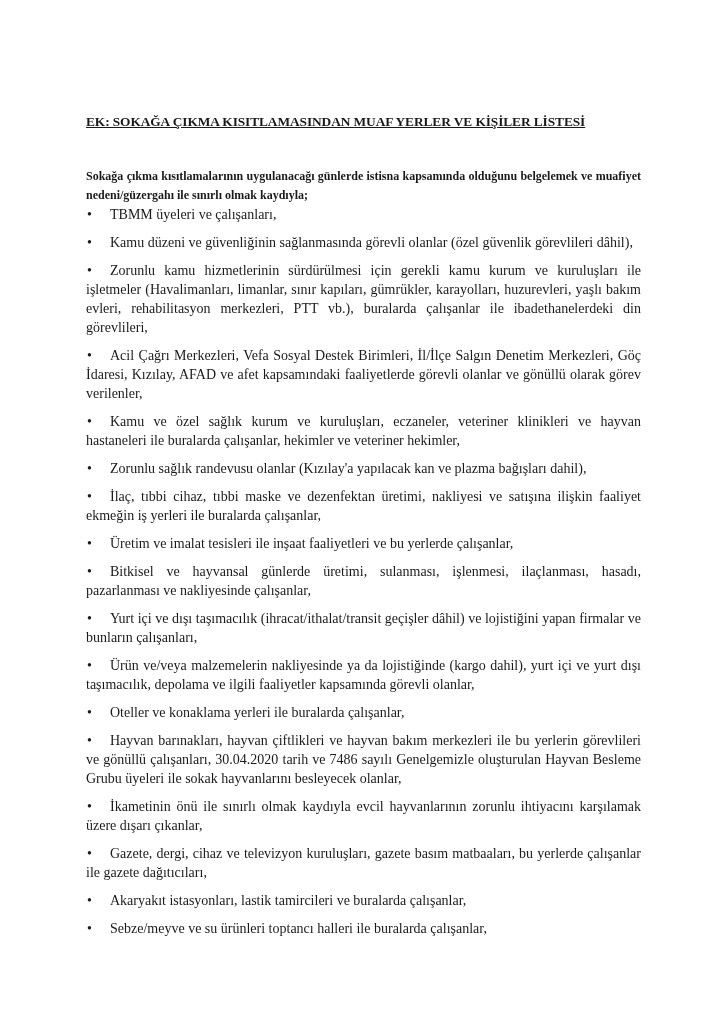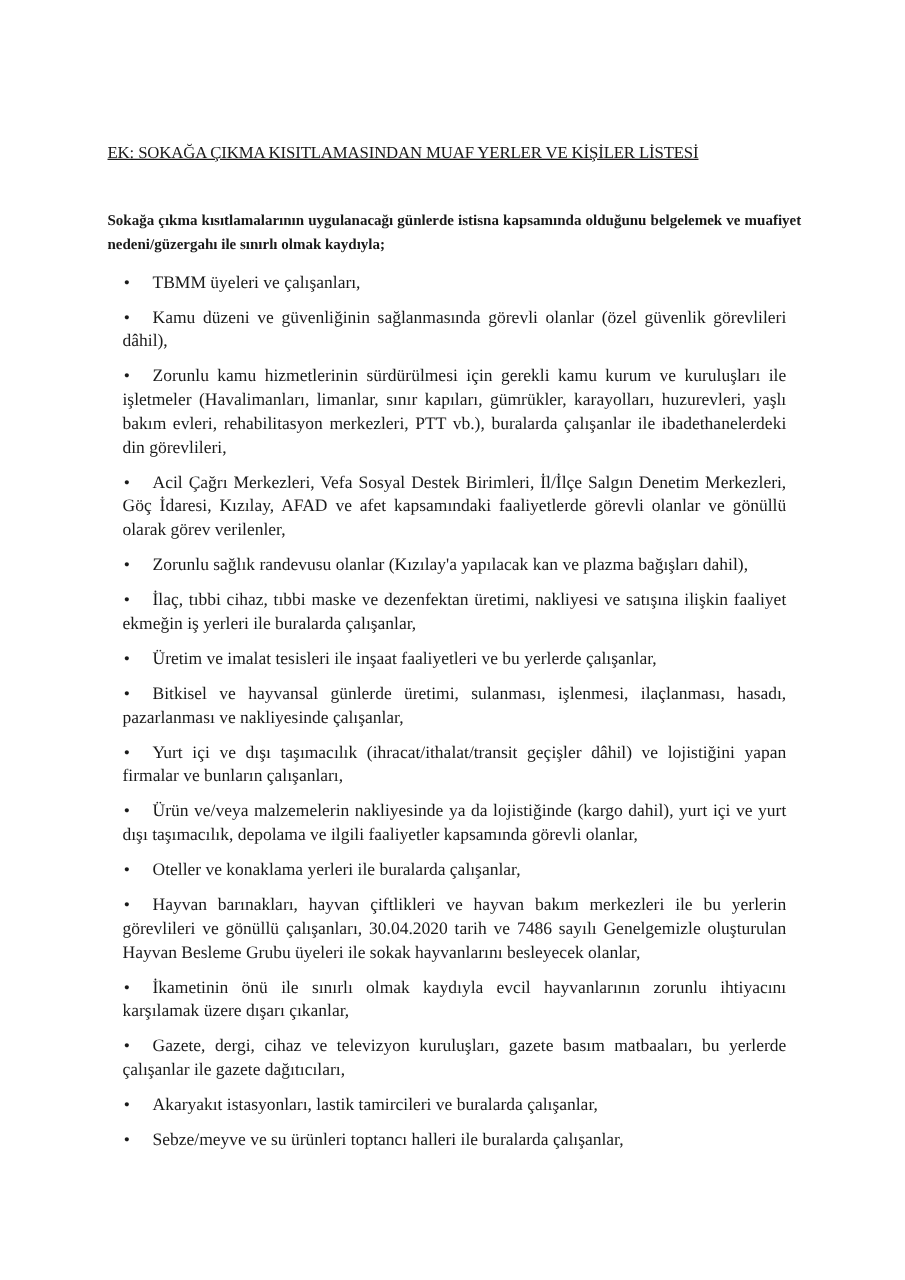--- a/index.html
+++ b/index.html
@@ -15,38 +15,38 @@
       font-family: "Liberation Serif", "DejaVu Serif", serif;
       color: #1a1a1a;
     }
     .page {
       position: absolute;
       left: 86px;
       top: 113px;
       width: 555px;
     }
     .title {
-      font-weight: normal;
+      font-weight: bold;
       font-size: 13.4px;
       text-decoration: underline;
       letter-spacing: -0.1px;
       white-space: nowrap;
       margin: 0 0 36px 0;
       line-height: 18px;
     }
     .intro {
       font-weight: bold;
       font-size: 12px;
       line-height: 19px;
       text-align: justify;
       margin: 0 0 0 0;
     }
     .list {
       list-style: none;
-      margin: 12px;
+      margin: 0;
       padding: 0;
     }
     .item {
       font-size: 14px;
       line-height: 19px;
       text-align: justify;
       margin: 0 0 9px 0;
       text-indent: 0;
     }
     .item:first-child { margin-top: 0; }
@@ -61,20 +61,21 @@
 <body>
 
 <div class="page">
   <div class="title">EK: SOKAĞA ÇIKMA KISITLAMASINDAN MUAF YERLER VE KİŞİLER LİSTESİ</div>
   <p class="intro">Sokağa çıkma kısıtlamalarının uygulanacağı günlerde istisna kapsamında olduğunu belgelemek ve muafiyet nedeni/güzergahı ile sınırlı olmak kaydıyla;</p>
   <ul class="list">
     <li class="item"><span class="bullet">•</span><span>TBMM üyeleri ve çalışanları,</span></li>
     <li class="item"><span class="bullet">•</span><span>Kamu düzeni ve güvenliğinin sağlanmasında görevli olanlar (özel güvenlik görevlileri dâhil),</span></li>
     <li class="item"><span class="bullet">•</span><span>Zorunlu kamu hizmetlerinin sürdürülmesi için gerekli kamu kurum ve kuruluşları ile işletmeler (Havalimanları, limanlar, sınır kapıları, gümrükler, karayolları, huzurevleri, yaşlı bakım evleri, rehabilitasyon merkezleri, PTT vb.), buralarda çalışanlar ile ibadethanelerdeki din görevlileri,</span></li>
     <li class="item"><span class="bullet">•</span><span>Acil Çağrı Merkezleri, Vefa Sosyal Destek Birimleri, İl/İlçe Salgın Denetim Merkezleri, Göç İdaresi, Kızılay, AFAD ve afet kapsamındaki faaliyetlerde görevli olanlar ve gönüllü olarak görev verilenler,</span></li>
+    <li class="item"><span class="bullet">•</span><span>Kamu ve özel sağlık kurum ve kuruluşları, eczaneler, veteriner klinikleri ve hayvan hastaneleri ile buralarda çalışanlar, hekimler ve veteriner hekimler,</span></li>
     <li class="item"><span class="bullet">•</span><span>Zorunlu sağlık randevusu olanlar (Kızılay'a yapılacak kan ve plazma bağışları dahil),</span></li>
     <li class="item"><span class="bullet">•</span><span>İlaç, tıbbi cihaz, tıbbi maske ve dezenfektan üretimi, nakliyesi ve satışına ilişkin faaliyet ekmeğin iş yerleri ile buralarda çalışanlar,</span></li>
     <li class="item"><span class="bullet">•</span><span>Üretim ve imalat tesisleri ile inşaat faaliyetleri ve bu yerlerde çalışanlar,</span></li>
     <li class="item"><span class="bullet">•</span><span>Bitkisel ve hayvansal günlerde üretimi, sulanması, işlenmesi, ilaçlanması, hasadı, pazarlanması ve nakliyesinde çalışanlar,</span></li>
     <li class="item"><span class="bullet">•</span><span>Yurt içi ve dışı taşımacılık (ihracat/ithalat/transit geçişler dâhil) ve lojistiğini yapan firmalar ve bunların çalışanları,</span></li>
     <li class="item"><span class="bullet">•</span><span>Ürün ve/veya malzemelerin nakliyesinde ya da lojistiğinde (kargo dahil), yurt içi ve yurt dışı taşımacılık, depolama ve ilgili faaliyetler kapsamında görevli olanlar,</span></li>
     <li class="item"><span class="bullet">•</span><span>Oteller ve konaklama yerleri ile buralarda çalışanlar,</span></li>
     <li class="item"><span class="bullet">•</span><span>Hayvan barınakları, hayvan çiftlikleri ve hayvan bakım merkezleri ile bu yerlerin görevlileri ve gönüllü çalışanları, 30.04.2020 tarih ve 7486 sayılı Genelgemizle oluşturulan Hayvan Besleme Grubu üyeleri ile sokak hayvanlarını besleyecek olanlar,</span></li>
     <li class="item"><span class="bullet">•</span><span>İkametinin önü ile sınırlı olmak kaydıyla evcil hayvanlarının zorunlu ihtiyacını karşılamak üzere dışarı çıkanlar,</span></li>
     <li class="item"><span class="bullet">•</span><span>Gazete, dergi, cihaz ve televizyon kuruluşları, gazete basım matbaaları, bu yerlerde çalışanlar ile gazete dağıtıcıları,</span></li>

